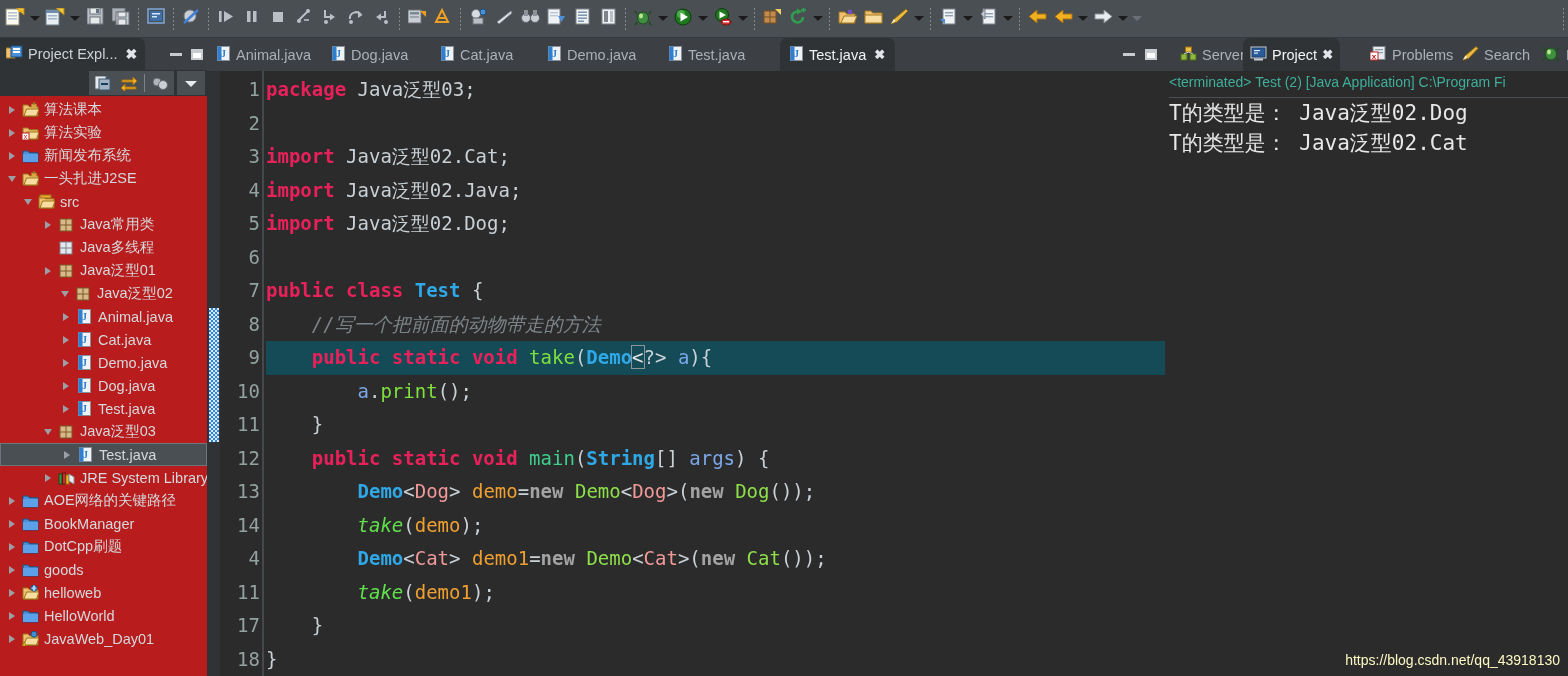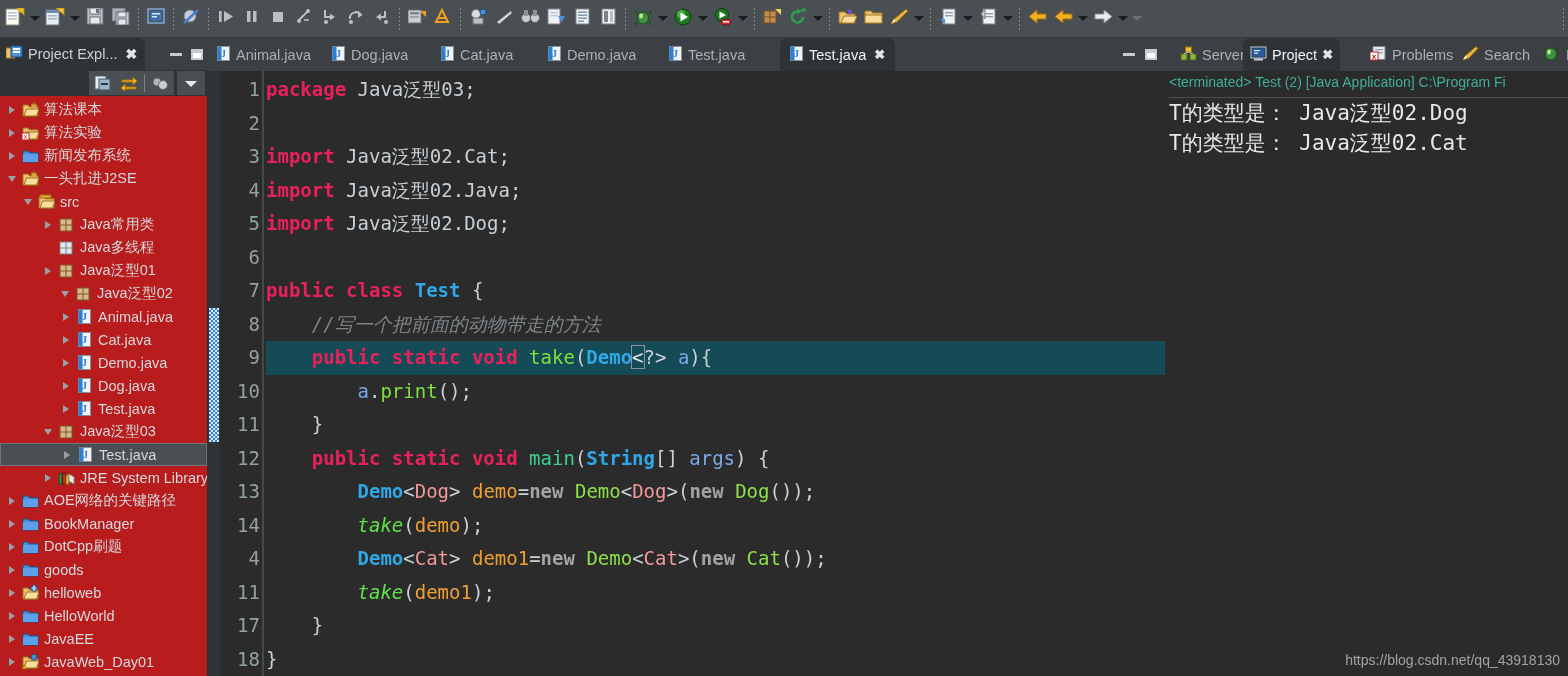--- a/index.html
+++ b/index.html
@@ -190,21 +190,21 @@
     color: #3fae9a; font-size: 14px; white-space: nowrap;
     padding-top: 3px; padding-bottom: 7px;
     border-bottom: 1px solid #4a4f54;
   }
   .cs-line {
     color: #e8e8e8; font-family: "DejaVu Sans Mono", monospace;
     font-size: 21px; line-height: 30px; white-space: nowrap;
   }
   #watermark {
     position: absolute; right: 8px; bottom: 8px;
-    color: #a3a3a3; font-size: 14px; margin-top: 42px;
+    color: #fef9c3; font-size: 14px; margin-top: 42px;
   }
 </style>
 </head>
 <body>
 
 <div id="app">
 
   <div id="toolbar">
       <span class="tb-btn">
         <span class="ico"><svg width="20" height="18" viewBox="0 0 20 18">
@@ -772,30 +772,20 @@
               <path d="M1 3 L6 3 L7.4 4.8 L16 4.8 L16 14 L1 14 Z" fill="#4a90d9" stroke="#1c4f7c"></path>
               <rect x="1" y="6" width="15" height="8" fill="#5ba0e8"></rect>
             </svg>
           </span>
           <span class="tlabel">HelloWorld</span>
         </div>
         <div class="tnode" style="padding-left:4px">
           <span class="twist closed"></span>
           <span class="ticon">
             <svg width="17" height="15" viewBox="0 0 17 15">
-              <path d="M1 3 L6 3 L7.4 4.8 L16 4.8 L16 14 L1 14 Z" fill="#4a90d9" stroke="#1c4f7c"></path>
-              <rect x="1" y="6" width="15" height="8" fill="#5ba0e8"></rect>
-            </svg>
-          </span>
-          <span class="tlabel">JavaEE</span>
-        </div>
-        <div class="tnode" style="padding-left:4px">
-          <span class="twist closed"></span>
-          <span class="ticon">
-            <svg width="17" height="15" viewBox="0 0 17 15">
               <path d="M1 3 L6 3 L7.4 4.8 L16 4.8 L16 14 L1 14 Z" fill="#f0c070" stroke="#9a7418"></path>
               <path d="M2 14 L4.5 7 L17 7 L14.5 14 Z" fill="#f8dca0" stroke="#9a7418"></path>
               <circle cx="12" cy="3.2" r="3" fill="#3f8fd8" stroke="#1c4f7c"></circle>
               <polygon points="4,15 0.5,15 2.2,10.5" fill="#f0d020" stroke="#a08010"></polygon>
             </svg>
           </span>
           <span class="tlabel">JavaWeb_Day01</span>
         </div>
       </div>
   </div>

